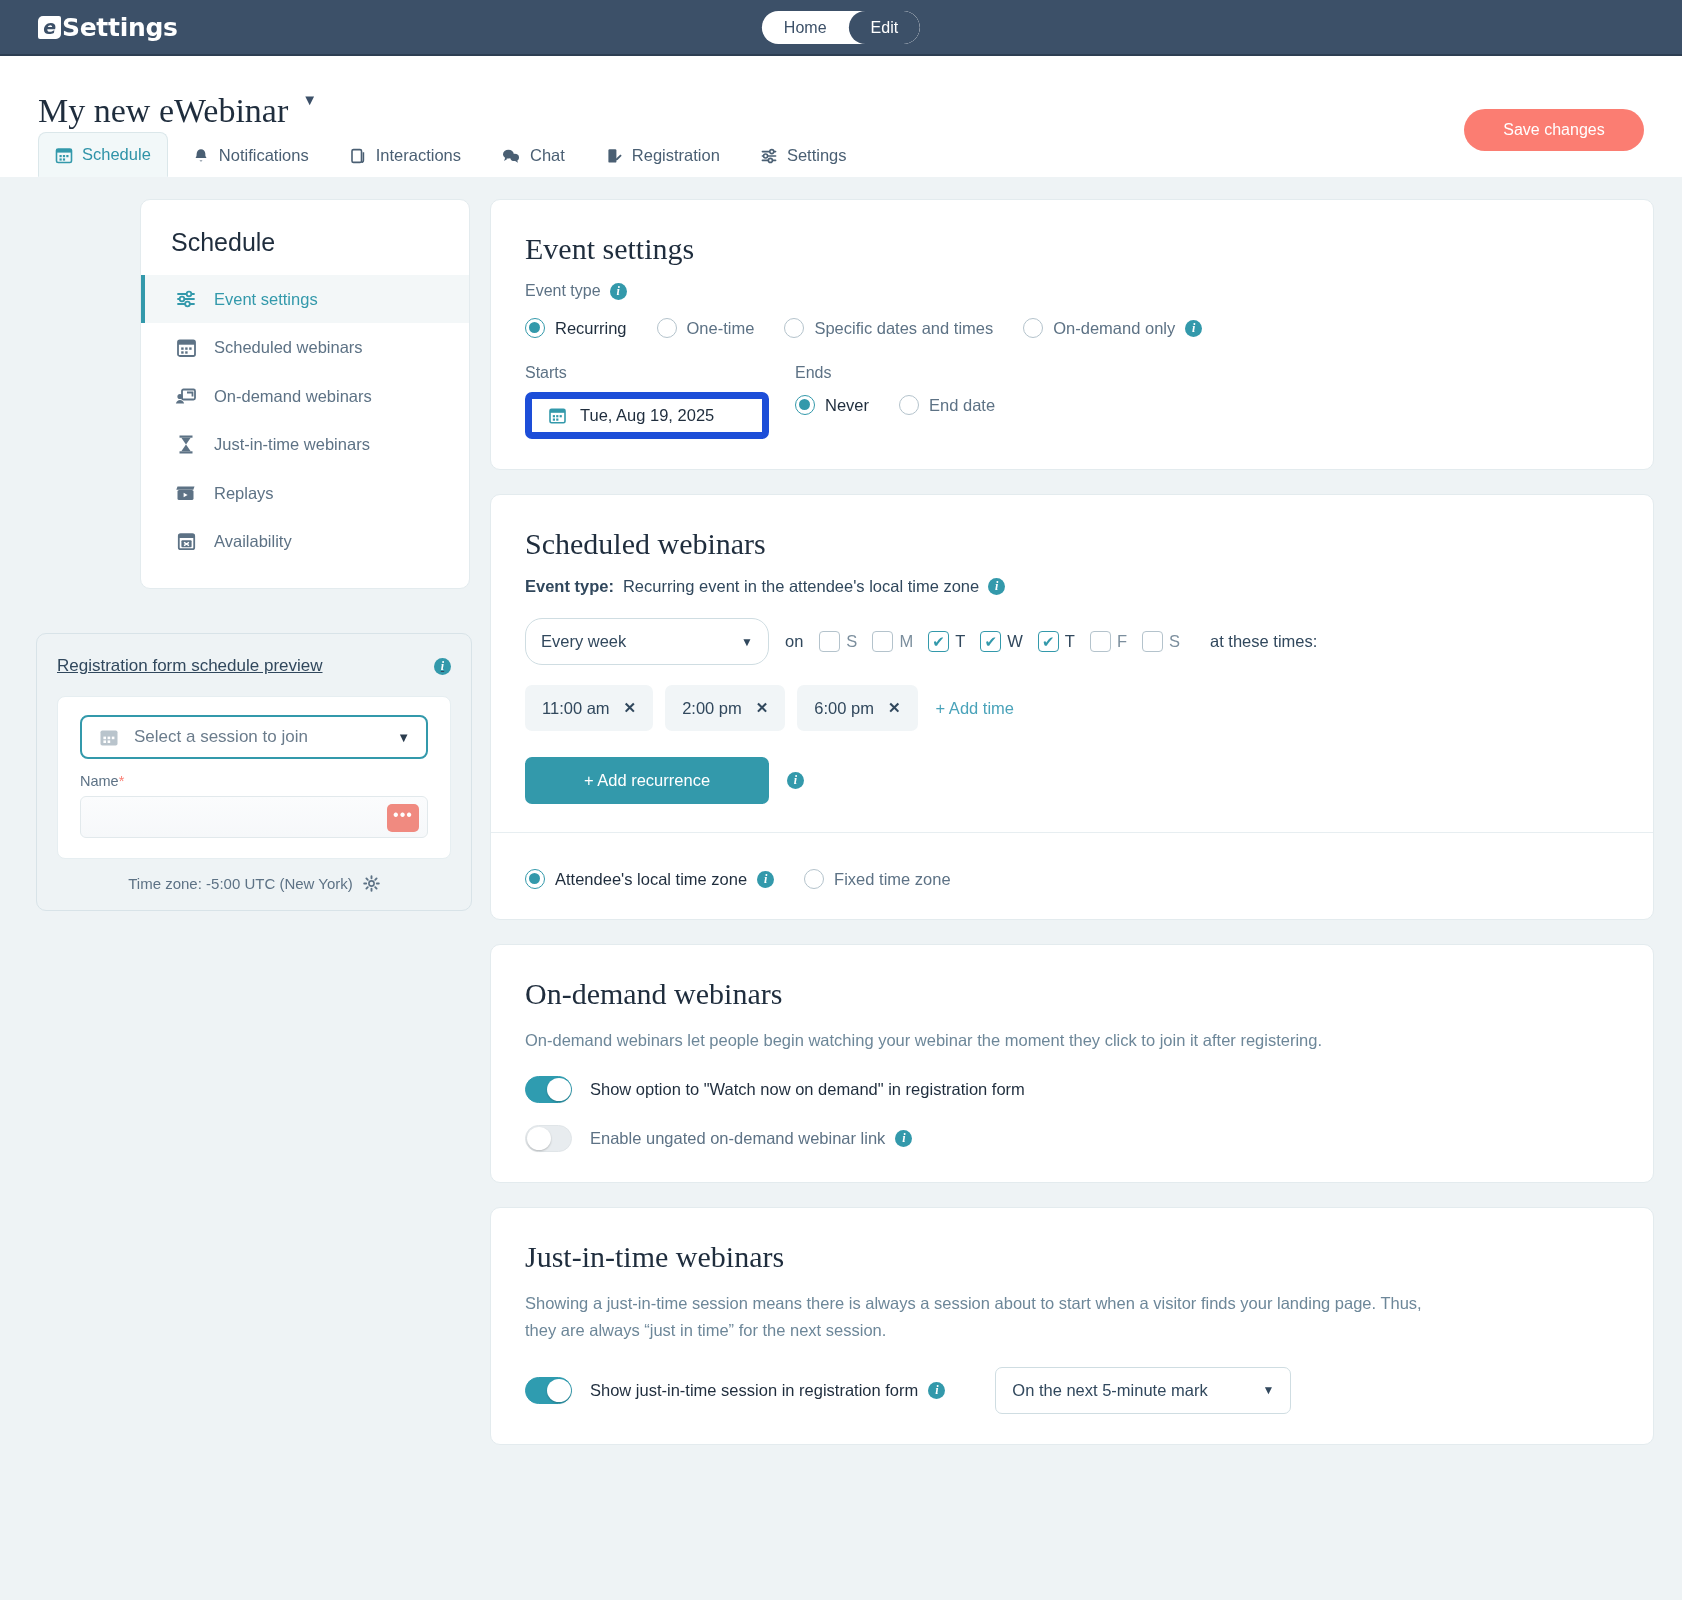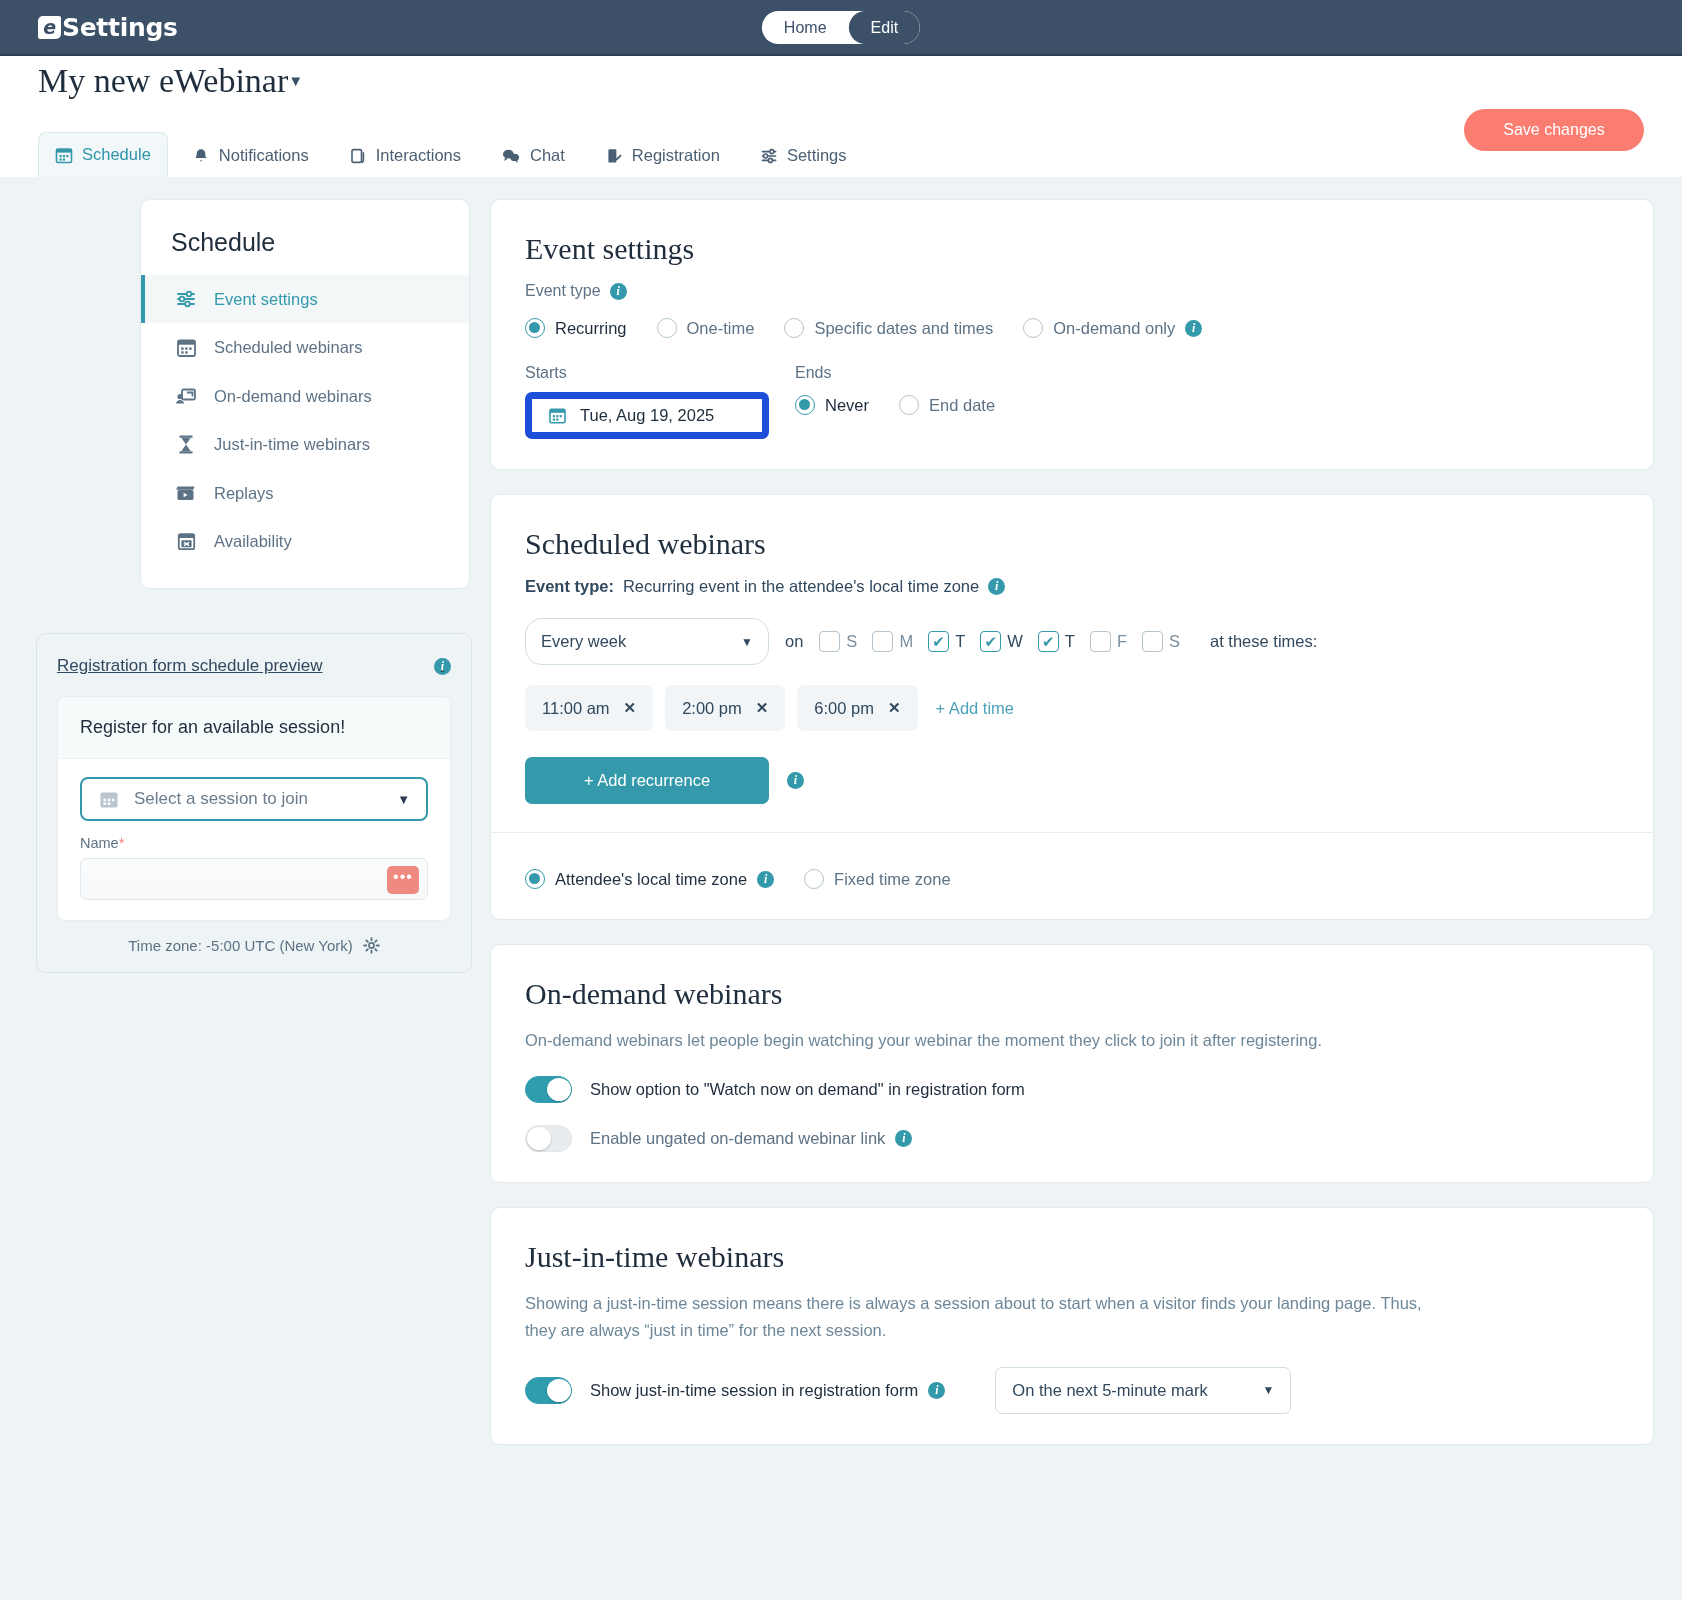--- a/index.html
+++ b/index.html
@@ -78,23 +78,24 @@
     background: #ffffff;
     padding: 0 38px;
     position: relative;
     height: 121px;
   }
   .webinar-title {
     font-family: "Liberation Serif", serif;
     font-size: 34px;
     font-weight: normal;
     color: #1f2d3d;
-    padding-top: 6px;
-    display: flex;
-    align-items: center;
+    padding-top: 36px;
+    display: flex;
+    align-items: flex-start;
+    gap: 14px;
   }
   .caret-down {
     font-size: 15px;
     color: #3c5068;
   }
   .tabs {
     display: flex;
     align-items: flex-end;
     gap: 8px;
     position: absolute;
@@ -564,21 +565,20 @@
       </div>
     </div>
 
     <div class="preview-card">
       <div class="preview-head">
         <span>Registration form schedule preview</span>
         <span class="info-i">i</span>
       </div>
 
       <div class="inner-form">
-        <div class="inner-form-head">Register for an available session!</div>
         <div class="inner-form-body">
           <div class="session-select">
             <span>
               <svg width="22" height="21" viewBox="0 0 22 21">
                   <rect x="2.5" y="3.5" width="17" height="15" rx="1.8" fill="#b9c4cc"></rect>
                   <rect x="5.4" y="9.6" width="2.6" height="2.6" fill="#fff"></rect>
                   <rect x="9.6" y="9.6" width="2.6" height="2.6" fill="#fff"></rect>
                   <rect x="13.8" y="9.6" width="2.6" height="2.6" fill="#fff"></rect>
                   <rect x="5.4" y="13.4" width="2.6" height="2.6" fill="#fff"></rect>
                   <rect x="9.6" y="13.4" width="2.6" height="2.6" fill="#fff"></rect>

